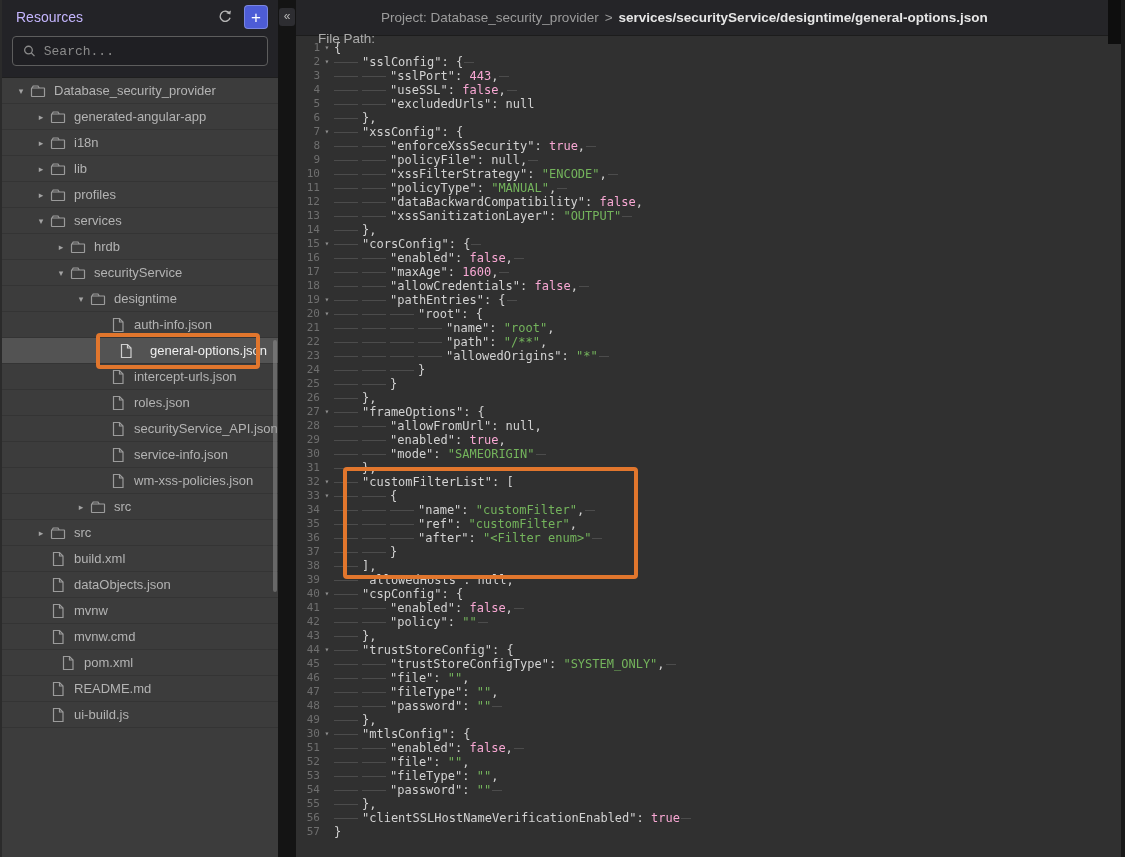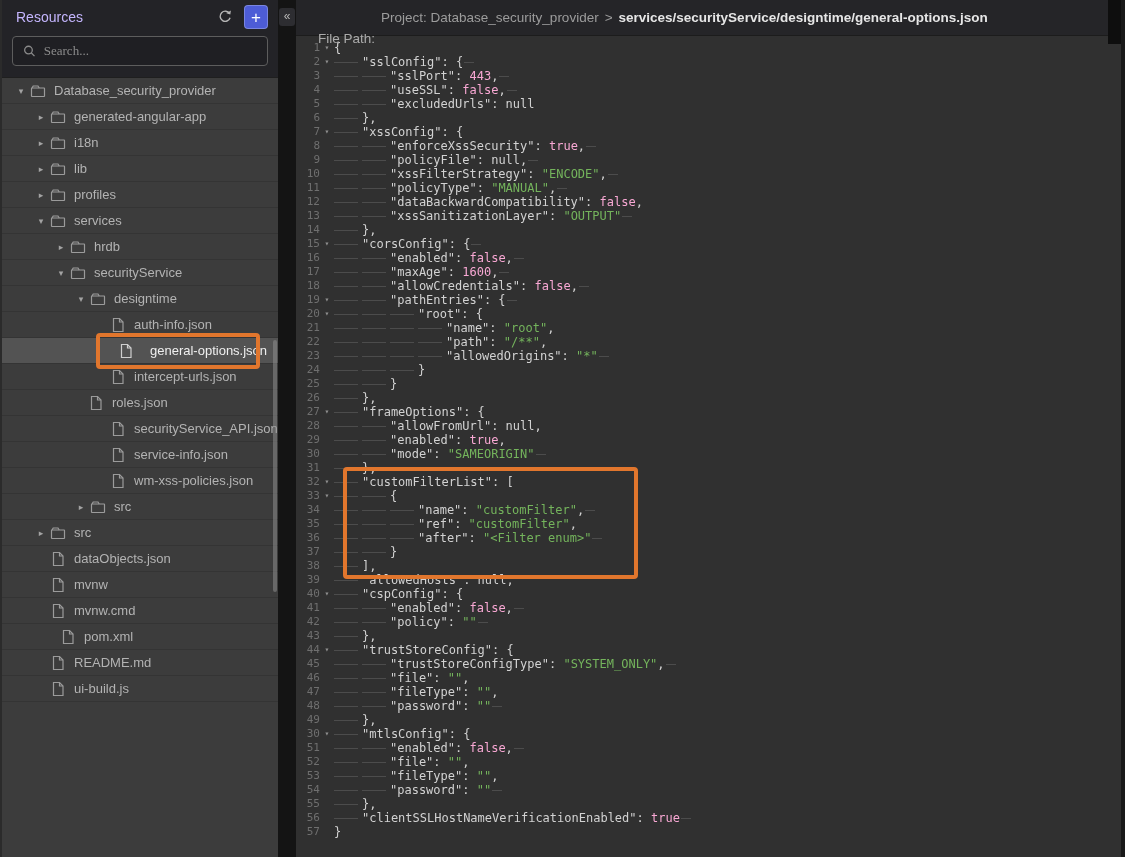--- a/index.html
+++ b/index.html
@@ -16,21 +16,21 @@
   .sb-title { color:#c4b5fd; font-size:14px; flex:1 1 auto; }
   .icon-btn { width:22px; height:22px; display:flex; align-items:center; justify-content:center;
               cursor:pointer; border-radius:3px; }
   .add-btn { width:24px; height:24px; border-radius:4px; color:#fff; font-size:17px;
              display:flex; align-items:center; justify-content:center; line-height:1;
              border:1px solid rgba(255,255,255,.25); cursor:pointer; }
   .sb-search { margin:2px 10px 0 10px; height:30px; background:#1f1f23;
                border:1px solid #5d5d5d; border-radius:4px; display:flex;
                align-items:center; padding:0 10px; gap:8px; }
   .sb-search input { background:transparent; border:none; outline:none; color:#f0abfc;
-                     font-size:13px; width:100%; font-family:Liberation Serif, serif; }
+                     font-size:13px; width:100%; font-family:Liberation Mono, monospace; }
   .sb-search input::placeholder { color:#8b8b8b; }
 
   .tree { position:absolute; left:0; top:78px; right:0; }
   .trow { height:26px; display:flex; align-items:center; border-bottom:1px solid #343434;
           color:#b3b3b3; font-size:13px; cursor:pointer; }
   .trow.selected { background:#535353; color:#efefef;gap:8px; }
   .ar { width:18px; flex:none; text-align:center; font-size:9px; color:#a3a3a3; }
   .ticon { width:16px; height:16px; flex:none; margin-right:8px; opacity:.8; }
   .ticon svg { display:block; }
   .tlabel { white-space:nowrap; }
@@ -214,21 +214,21 @@
         <div class="trow" style="padding-left: 90px;">
           <span class="ar"></span>
           <span class="ticon">
   <svg width="16" height="16" viewBox="0 0 16 16" fill="none" stroke="currentColor" stroke-width="1.2">
     <path d="M3.5 1.5 H9.5 L13 5 V14.5 H3.5 Z"></path>
     <path d="M9.5 1.5 V5 H13"></path>
   </svg>
 </span>
           <span class="tlabel">intercept-urls.json</span>
         </div>
-        <div class="trow" style="padding-left: 68px;">
+        <div class="trow" style="padding-left: 90px;">
           <span class="ar"></span>
           <span class="ticon">
   <svg width="16" height="16" viewBox="0 0 16 16" fill="none" stroke="currentColor" stroke-width="1.2">
     <path d="M3.5 1.5 H9.5 L13 5 V14.5 H3.5 Z"></path>
     <path d="M9.5 1.5 V5 H13"></path>
   </svg>
 </span>
           <span class="tlabel">roles.json</span>
         </div>
         <div class="trow" style="padding-left: 90px;">
@@ -273,20 +273,30 @@
         </div>
         <div class="trow" style="padding-left: 30px;">
           <span class="ar">▸</span>
           <span class="ticon">
   <svg width="16" height="16" viewBox="0 0 16 16" fill="none" stroke="currentColor" stroke-width="1.2">
     <path d="M2 5 L3.2 3 H8 L9.2 5"></path>
     <rect x="1.5" y="5" width="13" height="8.5" rx="0.5"></rect>
   </svg>
 </span>
           <span class="tlabel">src</span>
+        </div>
+        <div class="trow" style="padding-left: 30px;">
+          <span class="ar"></span>
+          <span class="ticon">
+  <svg width="16" height="16" viewBox="0 0 16 16" fill="none" stroke="currentColor" stroke-width="1.2">
+    <path d="M3.5 1.5 H9.5 L13 5 V14.5 H3.5 Z"></path>
+    <path d="M9.5 1.5 V5 H13"></path>
+  </svg>
+</span>
+          <span class="tlabel">build.xml</span>
         </div>
         <div class="trow" style="padding-left: 30px;">
           <span class="ar"></span>
           <span class="ticon">
   <svg width="16" height="16" viewBox="0 0 16 16" fill="none" stroke="currentColor" stroke-width="1.2">
     <path d="M3.5 1.5 H9.5 L13 5 V14.5 H3.5 Z"></path>
     <path d="M9.5 1.5 V5 H13"></path>
   </svg>
 </span>
           <span class="tlabel">dataObjects.json</span>

